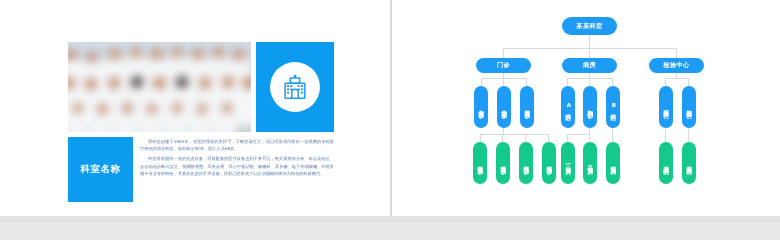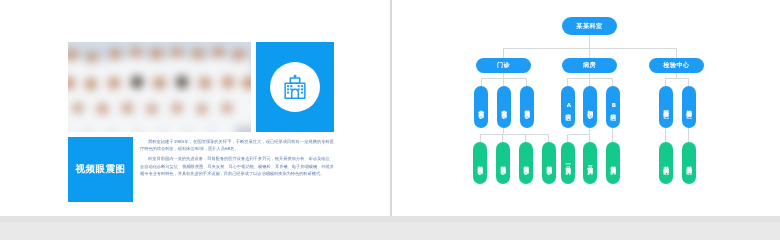--- a/index.html
+++ b/index.html
@@ -137,21 +137,21 @@
           <rect x="11" y="17.5" width="2.2" height="2" fill="#1e9cf5" stroke="none"></rect>
           <rect x="18.8" y="17.5" width="2.2" height="2" fill="#1e9cf5" stroke="none"></rect>
           <rect x="22.3" y="17.5" width="2.2" height="2" fill="#1e9cf5" stroke="none"></rect>
           <rect x="7.5" y="21" width="2.2" height="2" fill="#1e9cf5" stroke="none"></rect>
           <rect x="22.3" y="21" width="2.2" height="2" fill="#1e9cf5" stroke="none"></rect>
         </svg>
       </div>
     </div>
 
     <div class="title-block">
-      <span>视频眼震图</span>
+      <span>科室名称</span>
     </div>
 
     <div class="body-copy">
       <p>我科室始建于1985年，在医院领导的关怀下，不断发展壮大，现已经形成目前有一定规模的专科医疗特色的综合科室，现有床位90张，医护人员68名。</p>
       <p>科室目前国内一流的先进设备，目前配备的医疗设备达到千多万元，能开展疾病分析、听诊及电位、全自动化诊断与复位、视频眼震图、耳夹反射、耳心中枢功能、喉镜检、耳鼻镜、电子鼻咽喉镜、纤维鼻咽等专业专科特色，并具有先进的手术设施，目前已经形成了以诊治咽喉科疾病为特色的科研模式。</p>
     </div>
   </div>
 
   <div class="slide" id="slide-right">
     <div class="chart">

